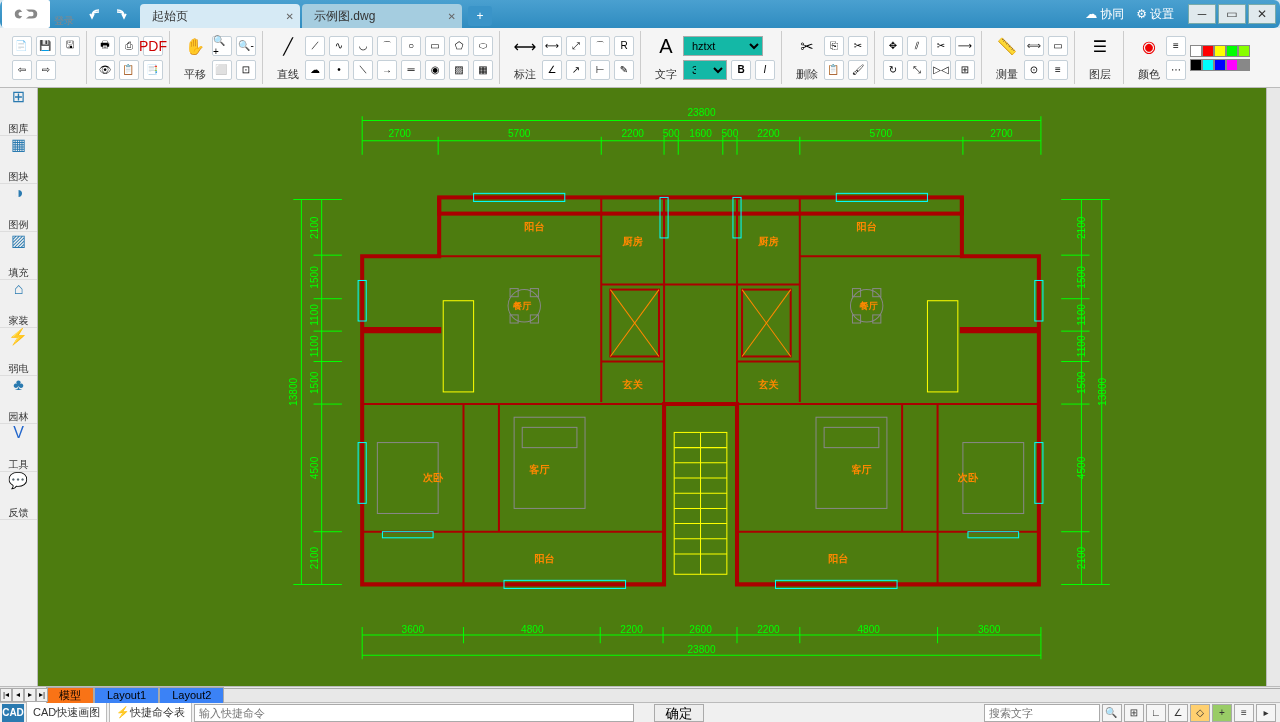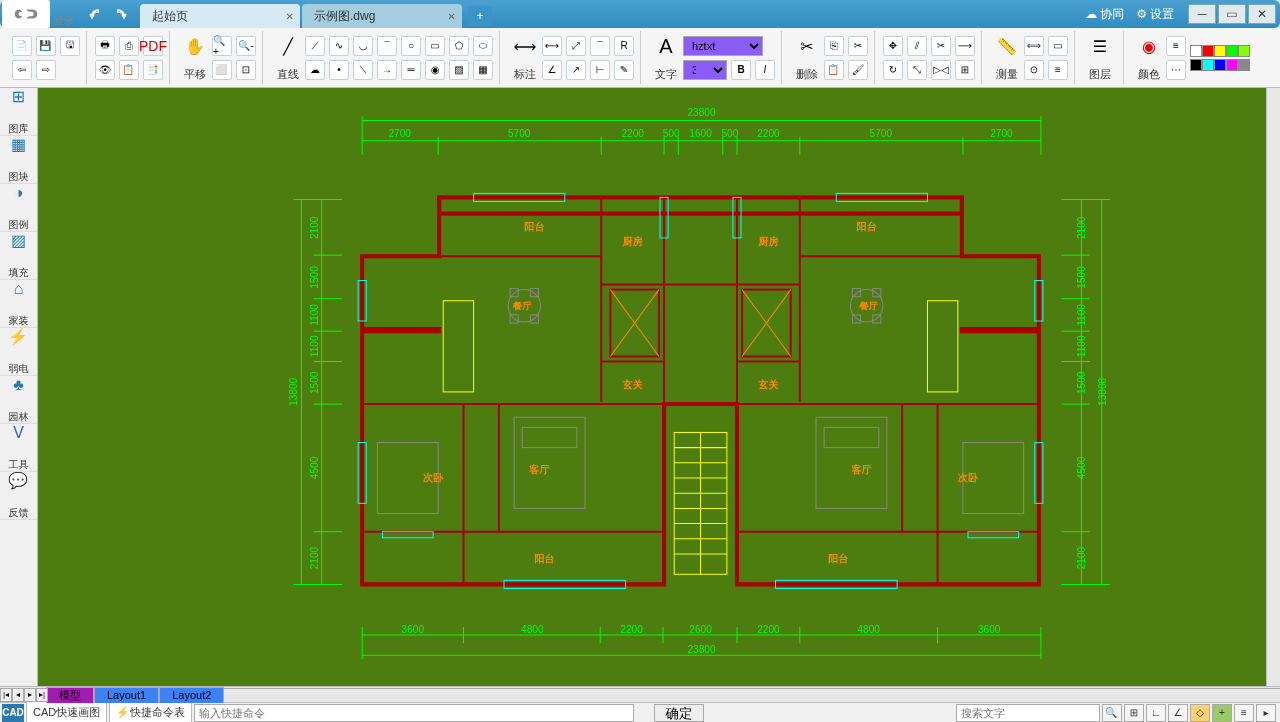--- a/index.html
+++ b/index.html
@@ -23,52 +23,52 @@
 
 
 .ribbon { height: 60px; background: #f5f5f5; border-bottom: 1px solid #bbb; display: flex; padding: 3px 6px; gap: 2px; }
 .ribbon-group { border-right: 1px solid #ccc; padding: 0 6px; display: flex; flex-direction: column; justify-content: center; }
 .ribbon-group .rows { display: flex; flex-direction: column; gap: 4px; }
 .ribbon-row { display: flex; gap: 4px; align-items: center; }
 .ribbon-btn { width: 20px; height: 20px; border: 1px solid #c5d0d8; background: #fff; border-radius: 2px; display: flex; align-items: center; justify-content: center; cursor: pointer; font-size: 10px; }
 .ribbon-lg { display: flex; flex-direction: column; align-items: center; justify-content: center; padding: 2px 4px; cursor: pointer; }
 .ribbon-lg .ico { width: 26px; height: 26px; display: flex; align-items: center; justify-content: center; }
 .ribbon-lg .lbl { font-size: 11px; color: #333; margin-top: 8px; }
-.font-select { height: 20px; font-size: 11px; border: 1px solid #aaa; background: #8b5cf6; padding: 0 14px 0 4px; }
+.font-select { height: 20px; font-size: 11px; border: 1px solid #aaa; background: #14b8a6; padding: 0 14px 0 4px; }
 .color-palette { display: flex; flex-direction: column; gap: 2px; margin-left: 4px;}
 .color-row { display: flex; gap: 0; }
 .color-sw { width: 12px; height: 12px; border: 1px solid #888; cursor: pointer; }
 
 
 .workspace { display: flex; height: calc(722px - 28px - 60px - 16px - 20px); }
 .side-palette { width: 38px; background: #f0f0f0; border-right: 1px solid #bbb; display: flex; flex-direction: column; }
 .side-item { height: 48px; display: flex; flex-direction: column; align-items: center; justify-content: center; border-bottom: 1px solid #ddd; cursor: pointer; }
 .side-item .ico { width: 18px; height: 18px; display:flex; align-items:center; justify-content:center; color: #2a7ab0; }
 .side-item .lbl { font-size: 10px; margin-top: 16px; color: #333; }
 
 
 .canvas-wrap { flex: 1; background: #4d7c0f; position: relative; overflow: hidden; }
 .canvas { position: absolute; inset: 0; }
 .scrollbar-v { position: absolute; right: 0; top: 0; bottom: 0; width: 14px; background: #e8e8e8; border-left:1px solid #bbb;}
 
 
 .model-tabs { height: 16px; background: #e8e8e8; border-top: 1px solid #bbb; display: flex; align-items: center; font-size: 11px; padding-left: 46px; }
 .mt-nav { position: absolute; display: flex; margin-left: -46px; }
 .mt-nav-btn { width: 12px; height: 14px; border: 1px solid #aaa; background: #f0f0f0; display: flex; align-items: center; justify-content: center; font-size: 8px; cursor:pointer;}
-.mtab { padding: 0 12px; height: 16px; display: flex; align-items: center; background: #a21caf; border: 1px solid #aaa; border-bottom: none; cursor: pointer; }
+.mtab { padding: 0 12px; height: 16px; display: flex; align-items: center; background: #f97316; border: 1px solid #aaa; border-bottom: none; cursor: pointer; }
 .mtab.inactive { background: #3b82f6; }
 
 
 .statusbar { height: 20px; background: #f0f0f0; border-top: 1px solid #bbb; display: flex; align-items: center; font-size: 11px; color: #333; }
 .status-logo { width: 22px; height: 18px; background: #2a7ab0; color: #fff; display: flex; align-items: center; justify-content: center; font-size: 10px; font-weight: bold; margin: 0 2px; }
 .status-btn { padding: 16px 6px; height: 18px; border: 1px solid #bbb; background: #fff; display: flex; align-items: center; cursor: pointer; margin-right: 2px; }
 .cmd-input { flex: 1; height: 18px; border: 1px solid #aaa; background: #fff; padding: 0 4px; font-size: 11px; max-width: 440px; margin-right: 20px; }
 .confirm-btn { width: 50px; height: 18px; border: 1px solid #aaa; background: #eee; cursor: pointer; }
 .status-right { margin-left: auto; display: flex; align-items: center; gap: 2px; padding-right: 4px; }
-.search-input { width: 144px; height: 18px; border: 1px solid #aaa; padding: 0 4px; font-size: 11px; }
+.search-input { width: 116px; height: 18px; border: 1px solid #aaa; padding: 0 4px; font-size: 11px; }
 .st-btn { width: 20px; height: 18px; border: 1px solid #aaa; background: #f5f5f5; display: flex; align-items: center; justify-content: center; cursor: pointer; font-size: 10px; }
 
 
 .dim-text { fill: #0f0; font-size: 10px; font-family: sans-serif; text-anchor: middle; }
 .room-label { fill: #f80; font-size: 10px; font-family: sans-serif; text-anchor: middle; font-weight: bold;}
 .wall { stroke: #a00; stroke-width: 2; fill: none; }
 .wall-thick { stroke: #a00; stroke-width: 4; fill: none; }
 .green-line { stroke: #0f0; stroke-width: 1; fill: none; }
 .cyan { stroke: #0ff; fill: none; stroke-width: 1; }
 .yellow { stroke: #ff0; fill: none; stroke-width: 1; }

